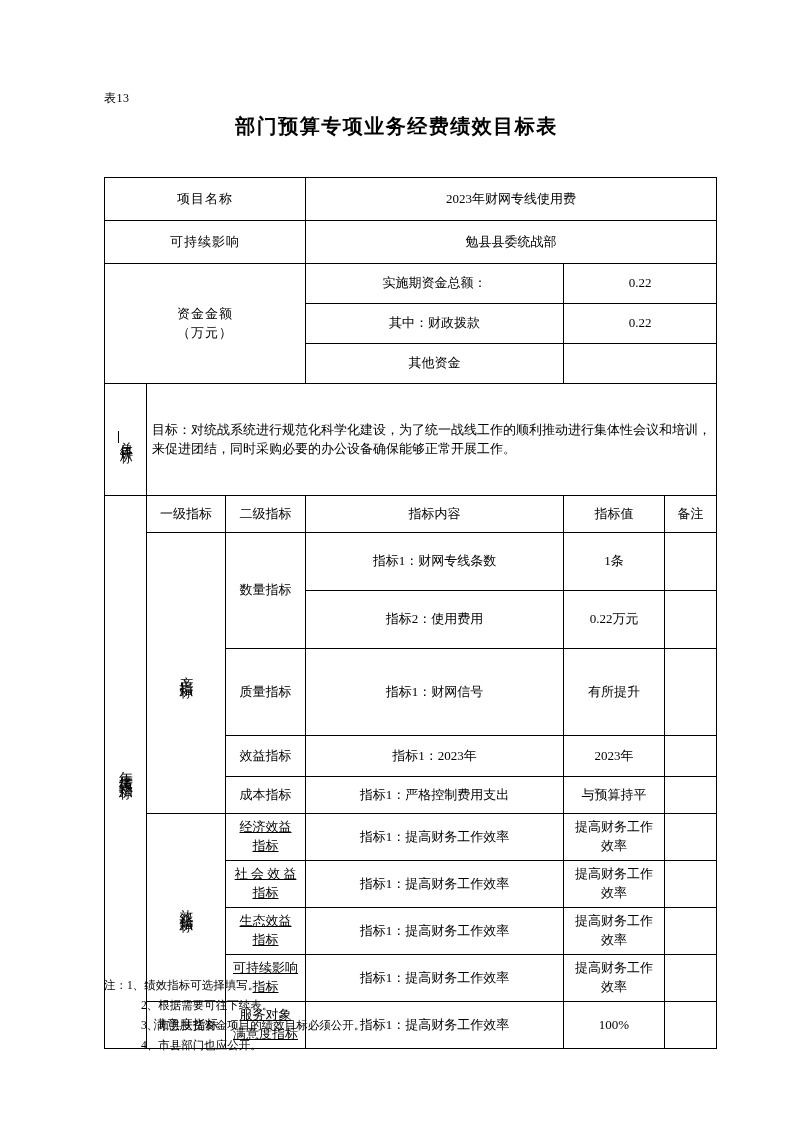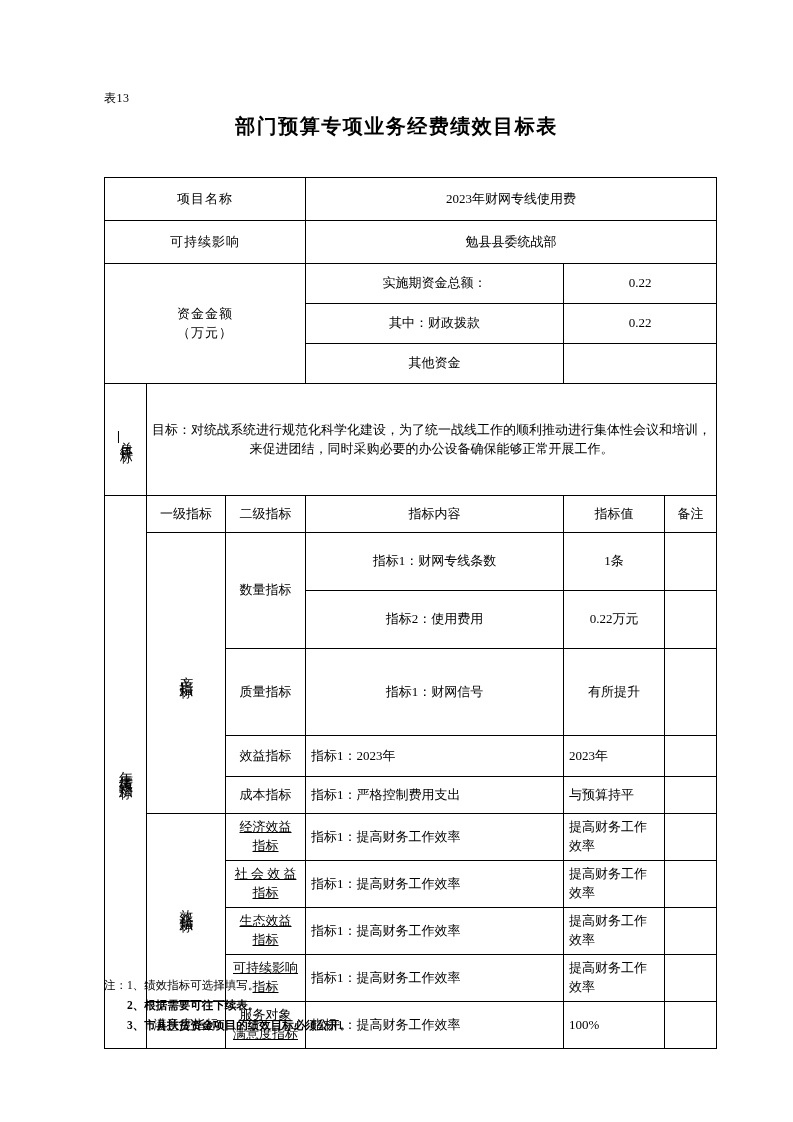--- a/index.html
+++ b/index.html
@@ -64,43 +64,43 @@
     letter-spacing: 3px;
     margin: 0 auto;
     display: inline-block;
     line-height: 1.15;
   }
 
   .f15 { font-size: 15px; }
   .f14 { font-size: 14px; }
   .f135 { font-size: 13.5px; text-align: center; }
   .f13 { font-size: 13px; text-decoration: underline; }
-  .f12 { font-size: 12px; }
+  .f12 { font-size: 12px; text-align: center; }
 
   .big-label { font-size: 15px; letter-spacing: 1px; }
   .cell-pad-l { padding-left: 8px; }
 
   .goal-cell {
-    text-align: center;
+    text-align: left;
     line-height: 1.7;
     font-size: 13.5px;
     padding: 8px 10px 8px 8px;
     text-indent: 0;
   }
   .notes {
     position: absolute;
     left: 104px;
     top: 975px;
     font-size: 11.5px;
     line-height: 1.75;
   }
   .notes div {
     white-space: nowrap;
   }
-  .indent1 { padding-left: 23px; font-weight: bold; }
+  .indent1 { padding-left: 37px; }
   .indent0 { padding-left: 0; }
 </style>
 </head>
 <body>
 
 <div class="page">
 
   <div class="sheet-no">表13</div>
   <div class="doc-title">部门预算专项业务经费绩效目标表</div>
 
@@ -246,15 +246,16 @@
       <td colspan="2" class="c-left f12 cell-pad-l">100%</td>
       <td></td>
     </tr>
   </tbody>
     </table>
 
   <div class="notes">
     <div class="indent0">注：1、绩效指标可选择填写。</div>
     <div class="indent1">2、根据需要可往下续表。</div>
     <div class="indent1">3、市县扶贫资金项目的绩效目标必须公开。</div>
+    <div class="indent1">4、市县部门也应公开。</div>
   </div>
 
 </div>
 
 </body></html>

